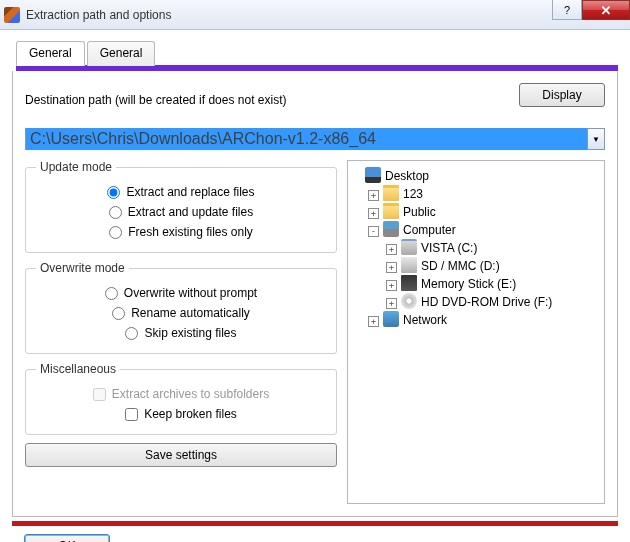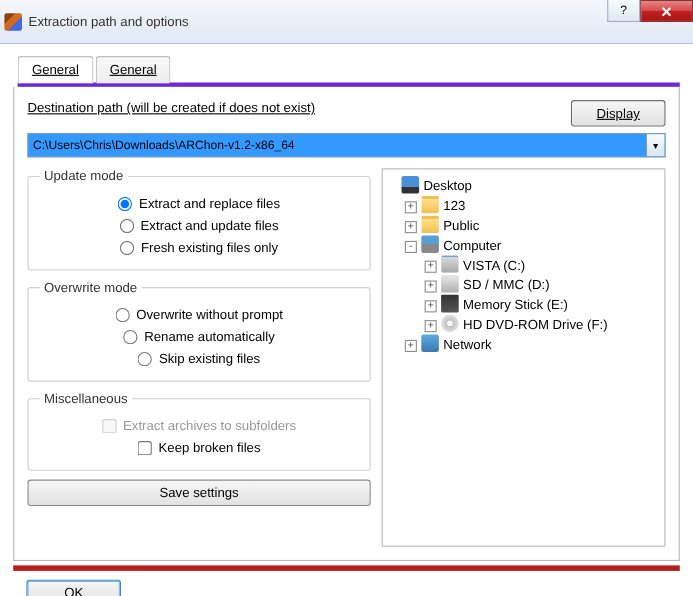--- a/index.html
+++ b/index.html
@@ -5,21 +5,21 @@
 * { box-sizing: border-box; margin: 0; padding: 0; }
 body {
   font-family: "Segoe UI", Tahoma, sans-serif;
   font-size: 12px;
   background: #fff;
   width: 630px;
   height: 542px;
   overflow: hidden;
 }
 .titlebar {
-  height: 40px;
+  height: 30px;
   background: linear-gradient(to bottom, #f4f7fc, #e1e8f4);
   border-bottom: 1px solid #b8c4d8;
   display: flex;
   align-items: center;
   padding: 0 4px;
   position: relative;
 }
 .titlebar .winrar-icon {
   width: 16px; height: 16px;
   background: linear-gradient(135deg, #8b4513 30%, #d2691e 30%, #d2691e 60%, #4169e1 60%);
@@ -42,23 +42,22 @@
   border: 1px solid #8a3030;
   color: #fff;
   font-weight: bold;
   font-size: 13px;
 }
 .client {
   padding: 10px 12px 10px 12px;
 }
 .tabs {
   display: flex;
-  border-bottom: 4px solid #6d28d9;
+  border-bottom: 6px solid #6d28d9;
   margin-left: 4px;
-  text-decoration: underline;
 }
 .tab {
   padding: 4px 12px 5px;
   border: 1px solid #b8b8b8;
   border-bottom: none;
   background: linear-gradient(to bottom, #f9f9f9, #ececec);
   border-radius: 3px 3px 0 0;
   margin-right: 2px;
   position: relative;
   top: 1px;
@@ -69,24 +68,23 @@
   top: 1px;
 }
 .tab-panel {
   border: 1px solid #b8b8b8;
   border-top: none;
   padding: 12px;
   background: #fff;
 }
 .dest-row {
   display: flex;
-  align-items: flex-start;
+  align-items: flex-end;
   gap: 8px;
-  margin-bottom: 6px;
-  text-decoration: underline;
+  margin-bottom: 21px;
 }
 .dest-label { flex: 1; }
 .display-btn {
   width: 86px; height: 24px;
   border: 1px solid #707070;
   background: linear-gradient(to bottom, #f6f6f6, #e2e2e2);
   border-radius: 3px;
   font-size: 12px;
 }
 .path-combo {
@@ -95,23 +93,23 @@
   align-items: center;
   border: 1px solid #7a9ac0;
   background: #3399ff;
   height: 22px;
   margin-bottom: 10px;
 }
 .path-combo input {
   flex: 1;
   border: none;
   background: #3399ff;
-  color: #000000;
+  color: #404040;
   padding: 2px 4px;
-  font-size: 11px;
+  font-size: 16px;
   outline: none;
 }
 .path-combo .dd {
   width: 17px; height: 100%;
   border-left: 1px solid #7a9ac0;
   background: linear-gradient(to bottom, #fafcfe, #d9e5f2);
   display: flex; align-items: center; justify-content: center;
   font-size: 8px;
 }
 .cols {

